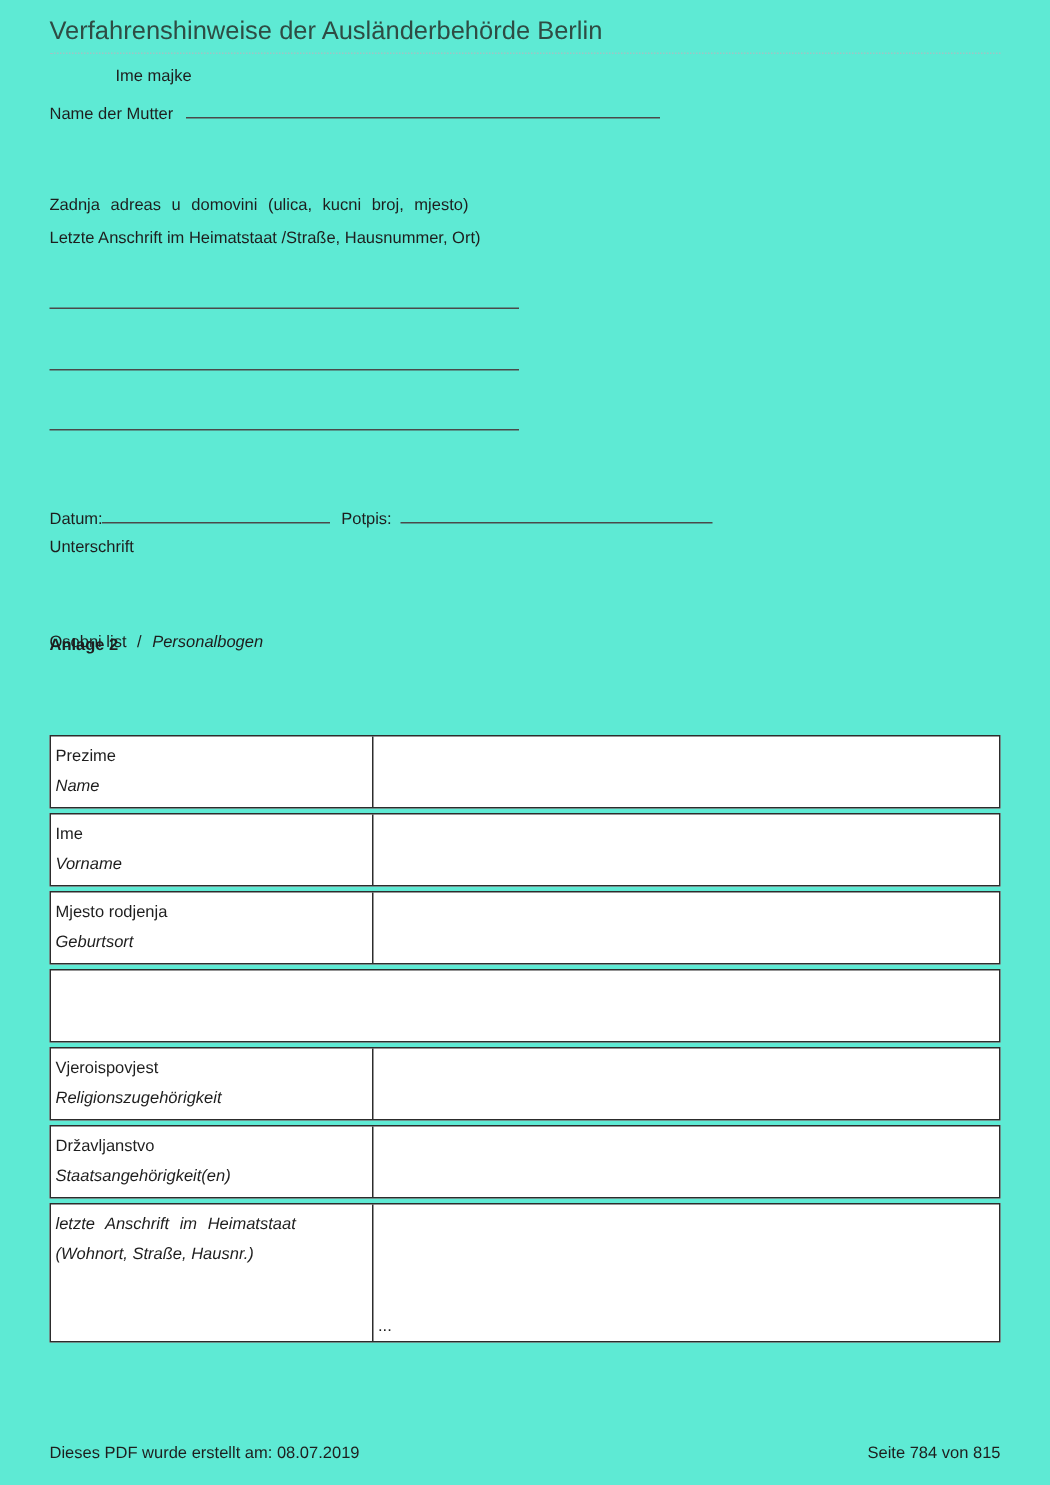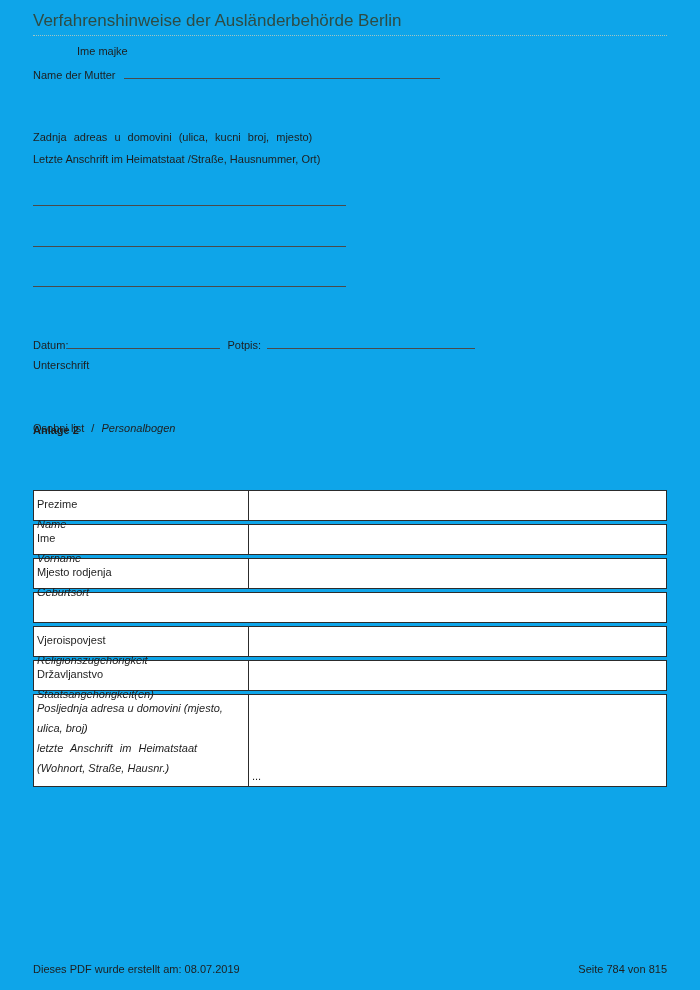--- a/index.html
+++ b/index.html
@@ -4,21 +4,21 @@
 <style>
   :root{
     --title-color:#2e4c44;
     --rule-color:#9fc4c4;
     --ink:#1e1e1e;
     --line:#4a4a4a;
     --tborder:#2c2c2c;
   }
   html,body{margin:0;padding:0;background:#ffffff;}
   .page{
-    position:relative;width:700px;height:990px;background:#0ea5e9;
+    position:relative;width:700px;height:990px;background:#5eead4;
     font-family:"Liberation Sans", sans-serif;color:var(--ink);
     font-size:11px;line-height:13px;overflow:hidden;
   }
   .t{position:absolute;left:33px;white-space:nowrap;}
   .title{position:absolute;left:33px;top:11px;font-size:17px;line-height:20px;color:var(--title-color);white-space:nowrap;}
   .rule{position:absolute;left:33px;width:634px;top:35px;border-top:1px dotted var(--rule-color);}
   .bold{font-weight:bold;}
   .it{font-style:italic;}
   .spread{word-spacing:4px;}
   .blank{display:inline-block;border-bottom:1px solid var(--line);height:11px;vertical-align:baseline;}
@@ -27,21 +27,21 @@
   .w208{width:208px;margin-left:6px;}
   .potpis{margin-left:7px;}
   .hline{position:absolute;left:33px;width:313px;border-top:1px solid var(--line);}
   .l1{top:205px;} .l2{top:246px;} .l3{top:286px;}
   .y-ime{top:45px;margin-left:44px;} .y-mutter{top:67px;}
   .y-zadnja{top:131px;} .y-letzte{top:153px;}
   .y-datum{top:337px;} .y-unterschrift{top:359px;}
   .y-anlage{top:424px;} .y-osobni{top:422px;}
   .sep{margin:0 7px;}
   .ptable{position:absolute;left:33px;top:490px;width:634px;}
-  .trow{display:flex;border:1px solid var(--tborder);margin-bottom:3px;height:31px;box-sizing:border-box;background:#fff;}
+  .trow{display:flex;border:1px solid var(--tborder);margin-bottom:3px;height:49px;box-sizing:border-box;background:#fff;}
   .trow.tall{height:93px;margin-bottom:0;}
   .tcell{box-sizing:border-box;}
   .tleft{width:215px;border-right:1px solid var(--tborder);padding:7px 3px 0 3px;}
   .tright{flex:1;position:relative;}
   .tline{line-height:13px;white-space:nowrap;}
   .tline + .tline{margin-top:7px;}
   .tall .tleft{padding-top:3px;}
   .tall .tline{line-height:20px;white-space:normal;}
   .tall .tline + .tline{margin-top:0;}
   .tvalue{position:absolute;left:3px;bottom:3px;line-height:13px;}
@@ -112,21 +112,20 @@
       </div>
       <div class="trow">
         <div class="tcell tleft">
           <div class="tline">Državljanstvo</div>
           <div class="tline it">Staatsangehörigkeit(en)</div>
         </div>
         <div class="tcell tright"></div>
       </div>
       <div class="trow tall">
         <div class="tcell tleft">
-          <div class="tline it">Posljednja adresa u domovini (mjesto, ulica, broj)</div>
           <div class="tline it spread">letzte Anschrift im Heimatstaat</div>
           <div class="tline it">(Wohnort, Straße, Hausnr.)</div>
         </div>
         <div class="tcell tright">
           <div class="tvalue">...</div>
         </div>
       </div>
     </div>
 
   <div class="footer-l">Dieses PDF wurde erstellt am: 08.07.2019</div>

